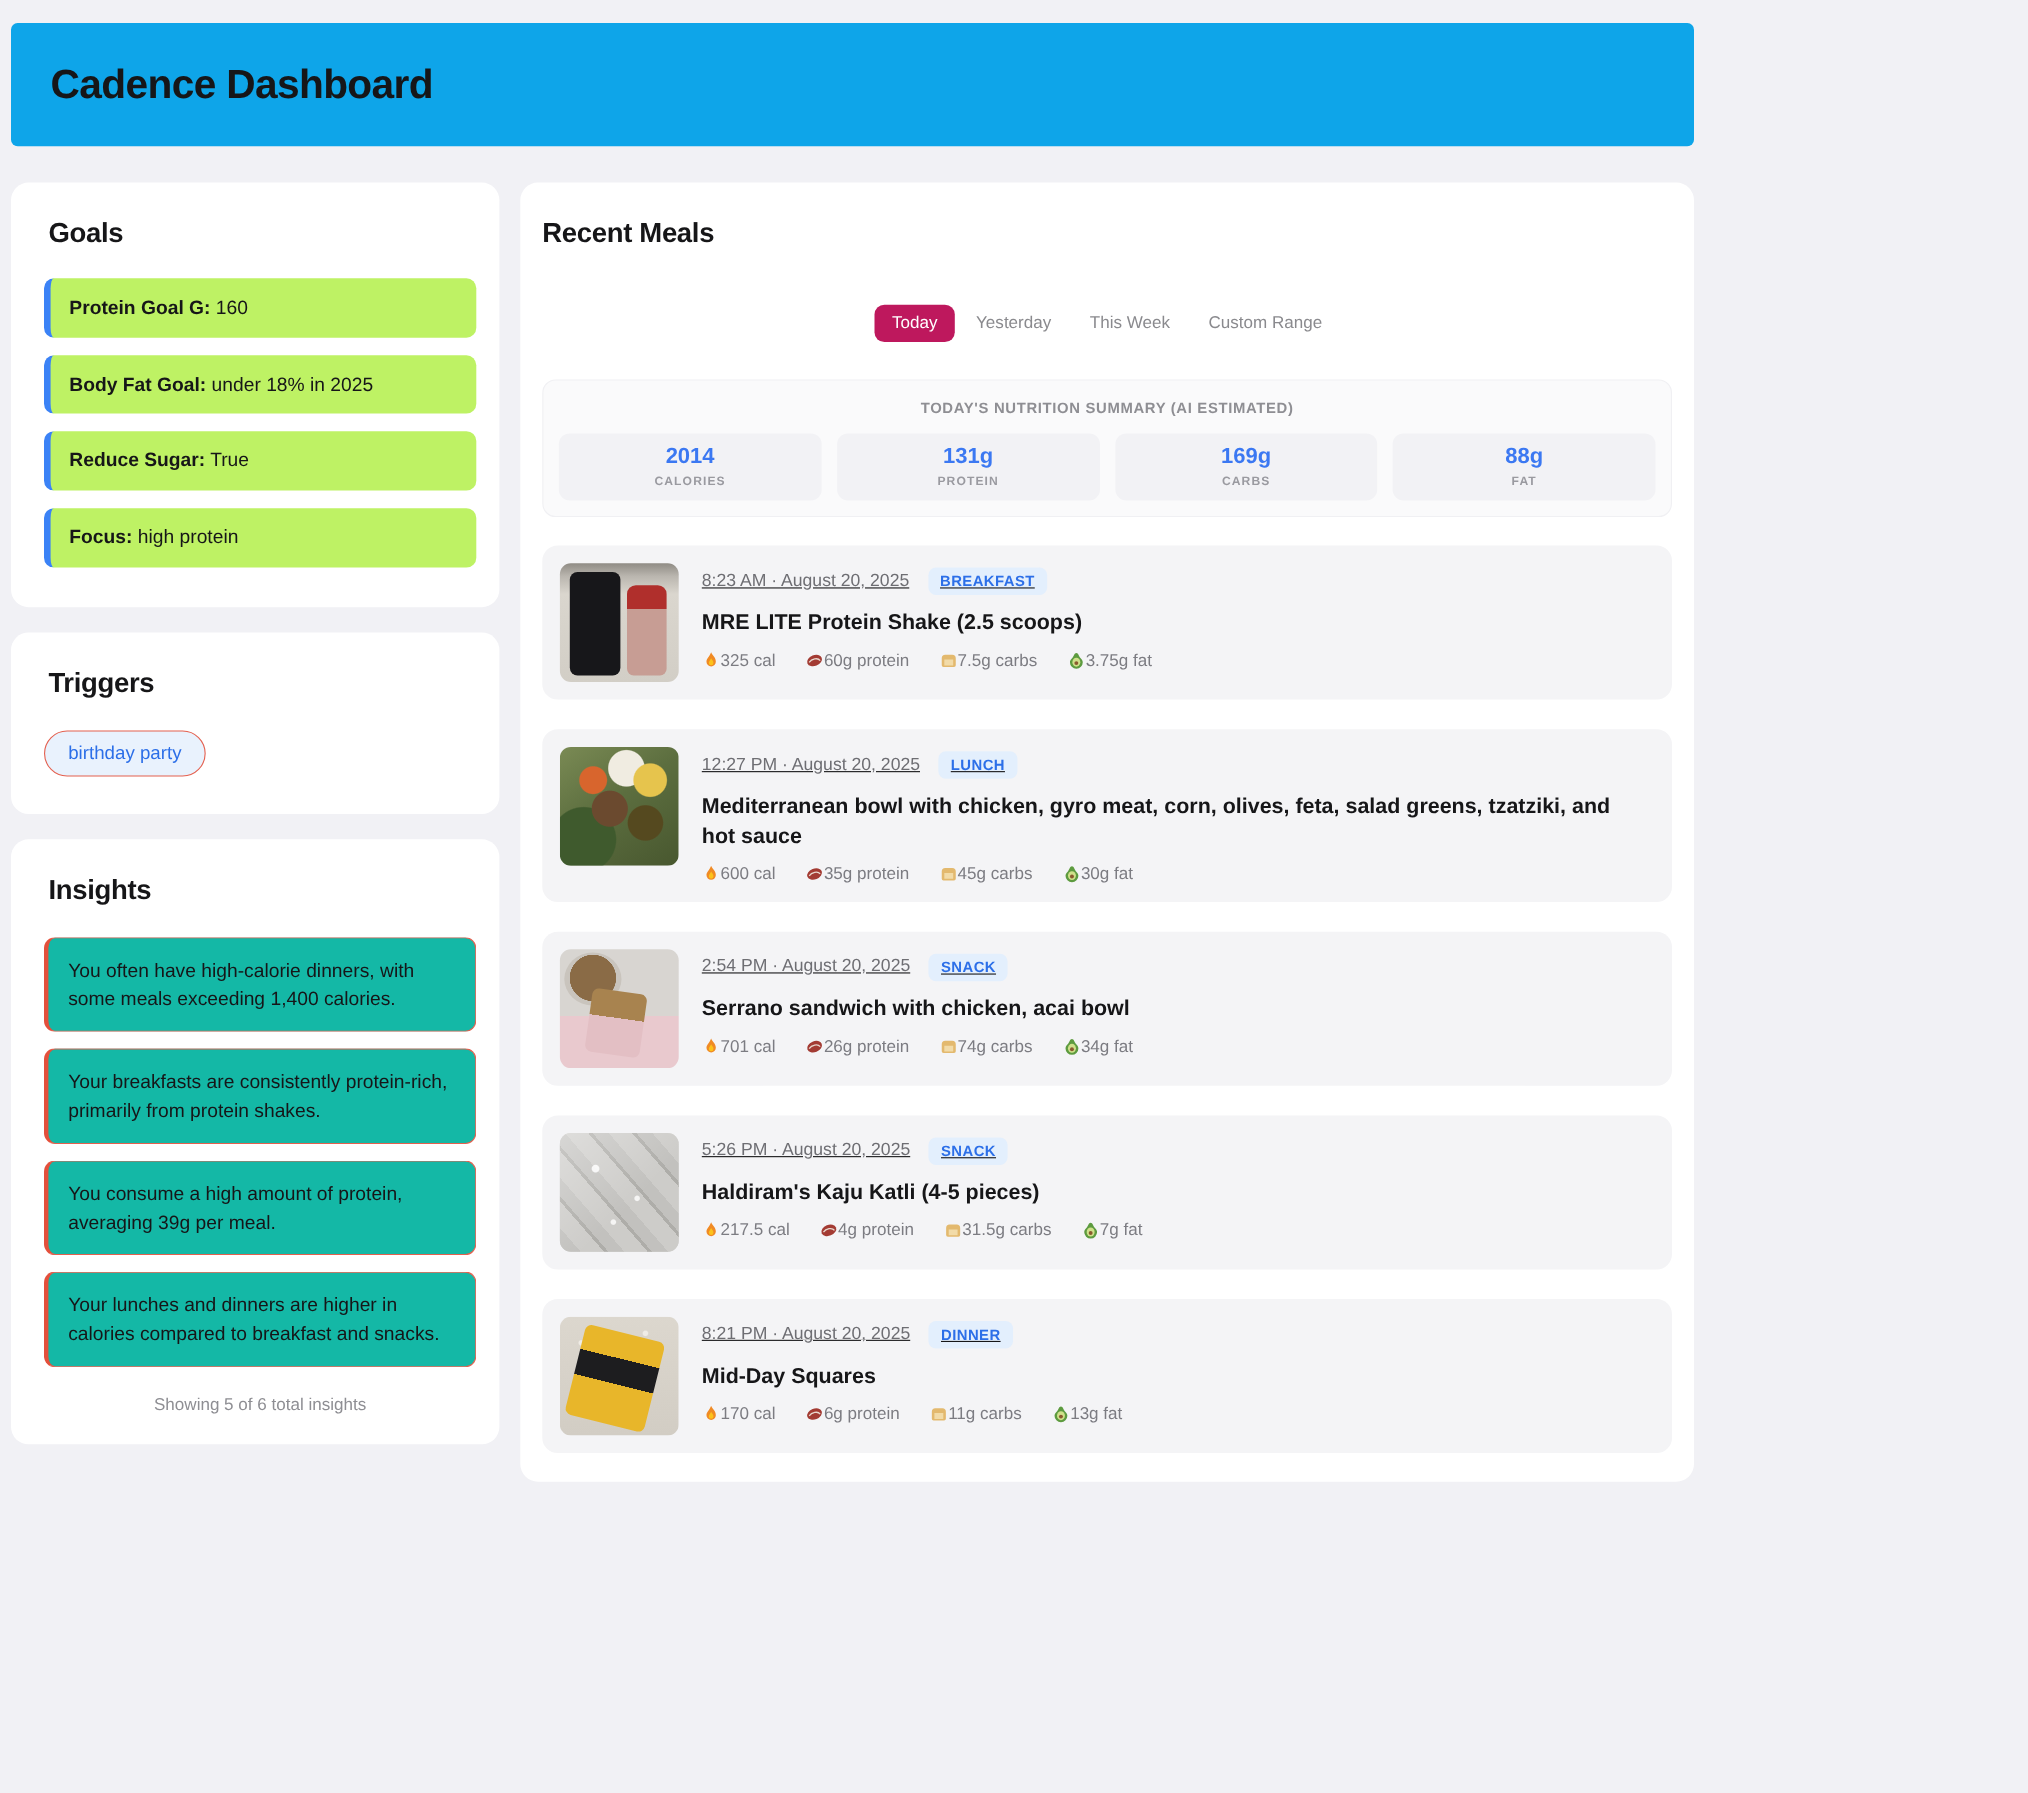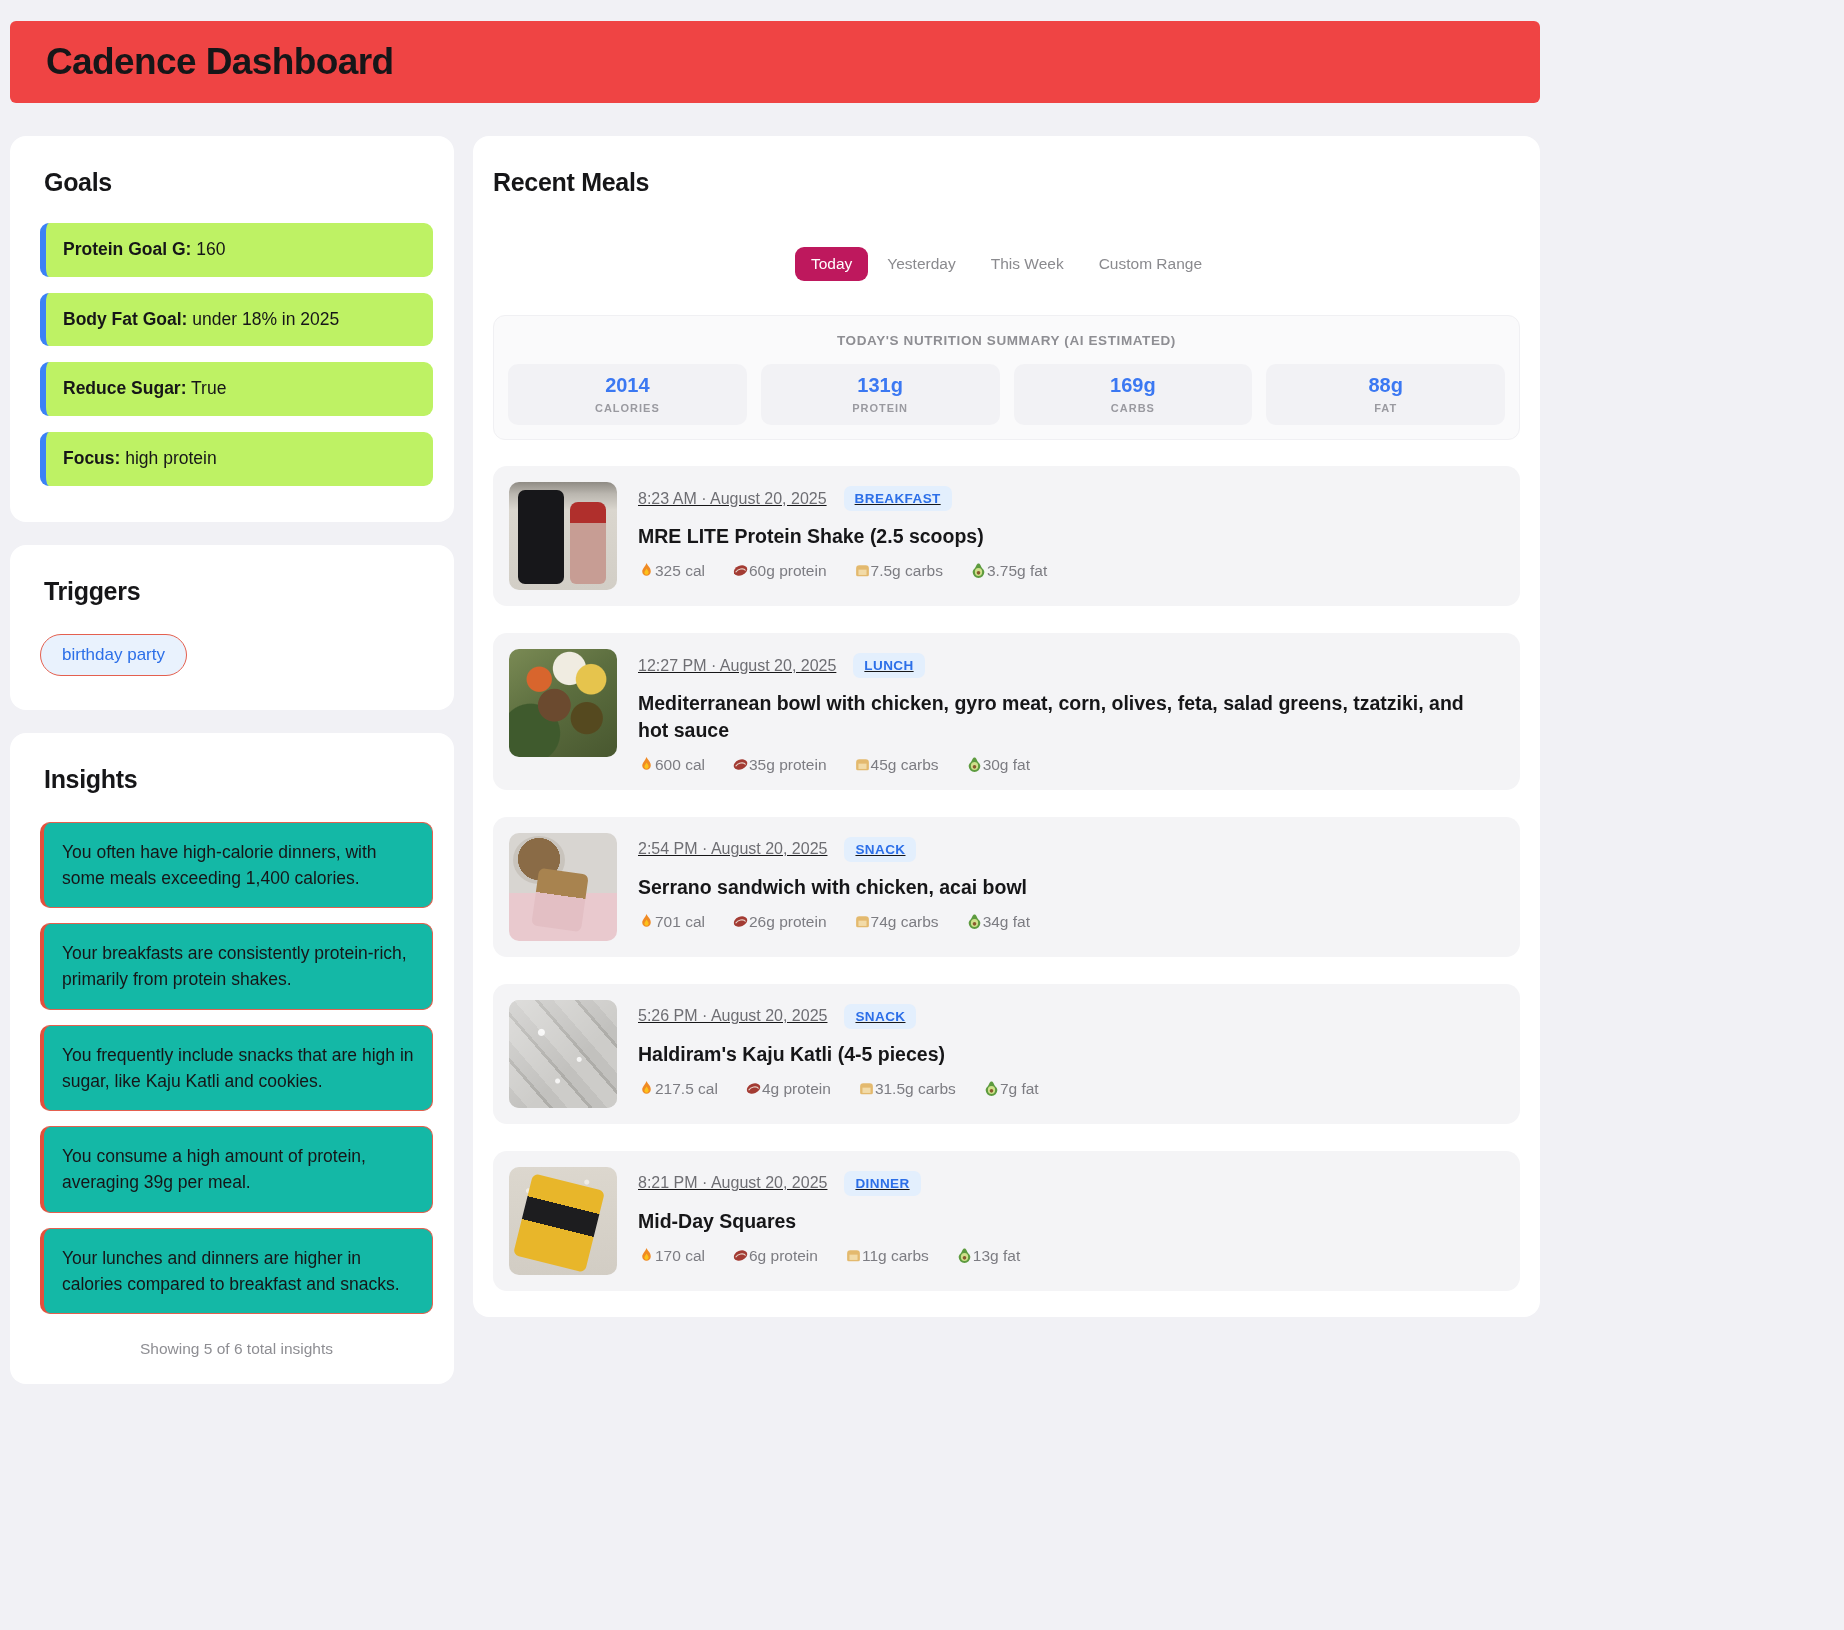--- a/index.html
+++ b/index.html
@@ -9,22 +9,22 @@
     font-family:"Liberation Sans", sans-serif;
     color:#161618;
     overflow:hidden;
   }
   .page { width:1530px; margin-left:10px; padding-top:21px; }
 
   .card { background:#ffffff; border-radius:16px; }
 
   
   .app-header {
-    background:#ef4444; border-radius:6px;
-    height:82px; display:flex; align-items:center;
+    background:#0ea5e9; border-radius:6px;
+    height:112px; display:flex; align-items:center;
     padding:0 36px; margin-bottom:33px;
   }
   .app-header h1 { font-size:37px; font-weight:800; letter-spacing:-0.6px; }
 
   
   .columns { display:flex; gap:19px; align-items:flex-start; }
   .left-col { width:444px; flex-shrink:0; display:flex; flex-direction:column; gap:23px; }
   .right-col { flex:1; }
 
   h2.section-title { font-size:25px; font-weight:800; letter-spacing:-0.3px; }
@@ -178,21 +178,20 @@
 
       <section class="card triggers-panel">
         <h2 class="section-title">Triggers</h2>
         <span class="trigger-pill">birthday party</span>
       </section>
 
       <section class="card insights-panel">
         <h2 class="section-title">Insights</h2>
         <div class="insight-item">You often have high-calorie dinners, with some meals exceeding 1,400 calories.</div>
         <div class="insight-item">Your breakfasts are consistently protein-rich, primarily from protein shakes.</div>
-        <div class="insight-item">You frequently include snacks that are high in sugar, like Kaju Katli and cookies.</div>
         <div class="insight-item">You consume a high amount of protein, averaging 39g per meal.</div>
         <div class="insight-item">Your lunches and dinners are higher in calories compared to breakfast and snacks.</div>
         <div class="insights-footer">Showing 5 of 6 total insights</div>
       </section>
 
     </aside>
 
     <main class="card meals-panel right-col">
       <h2 class="section-title">Recent Meals</h2>
 

